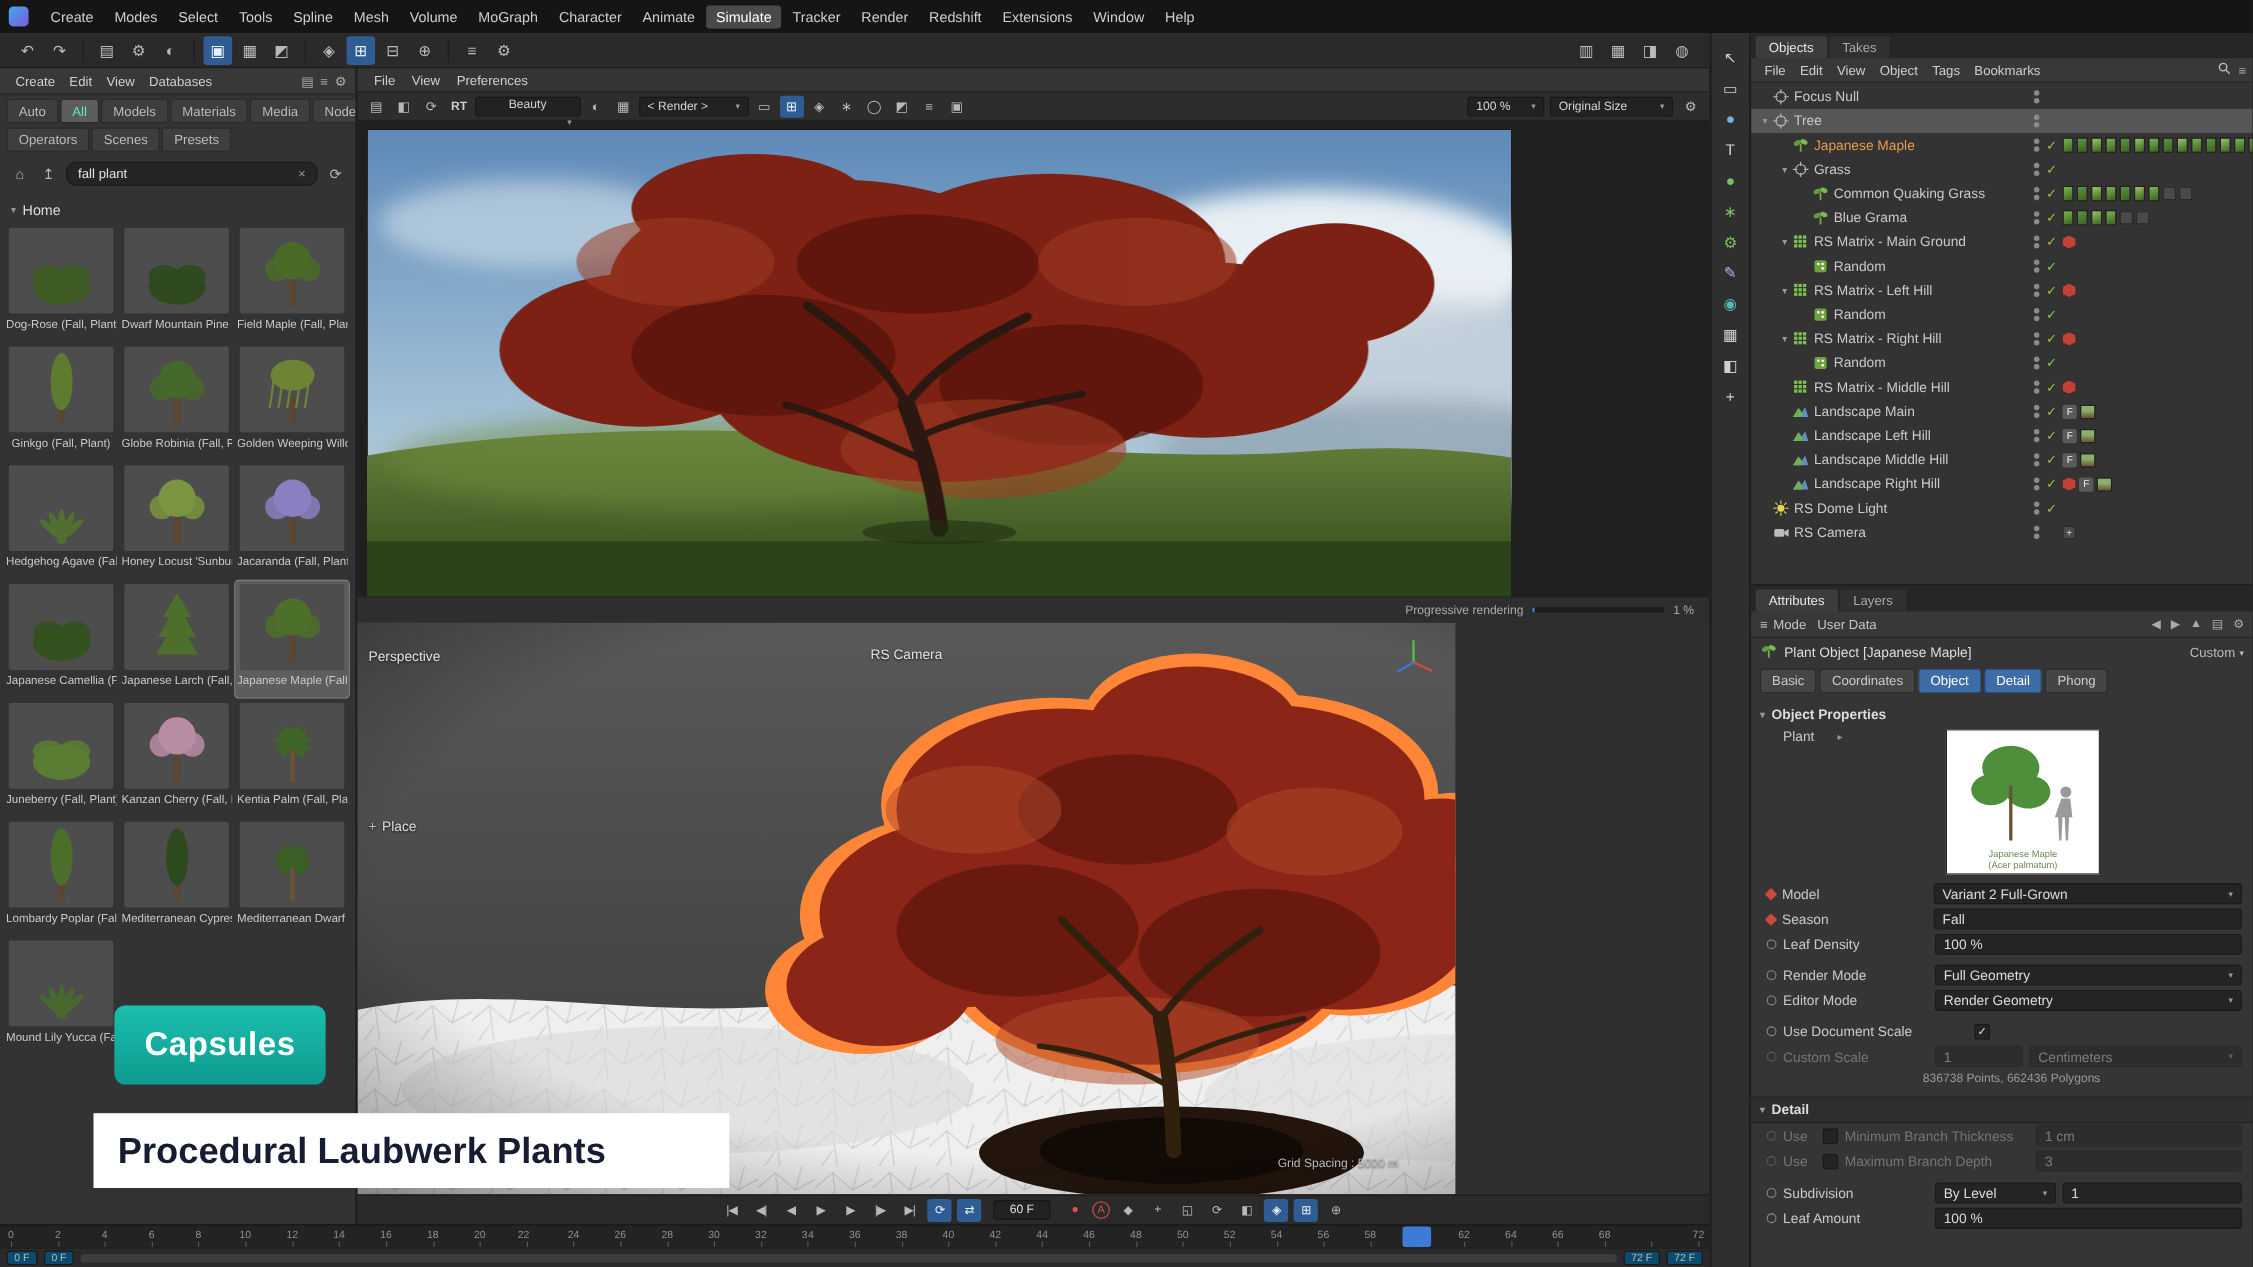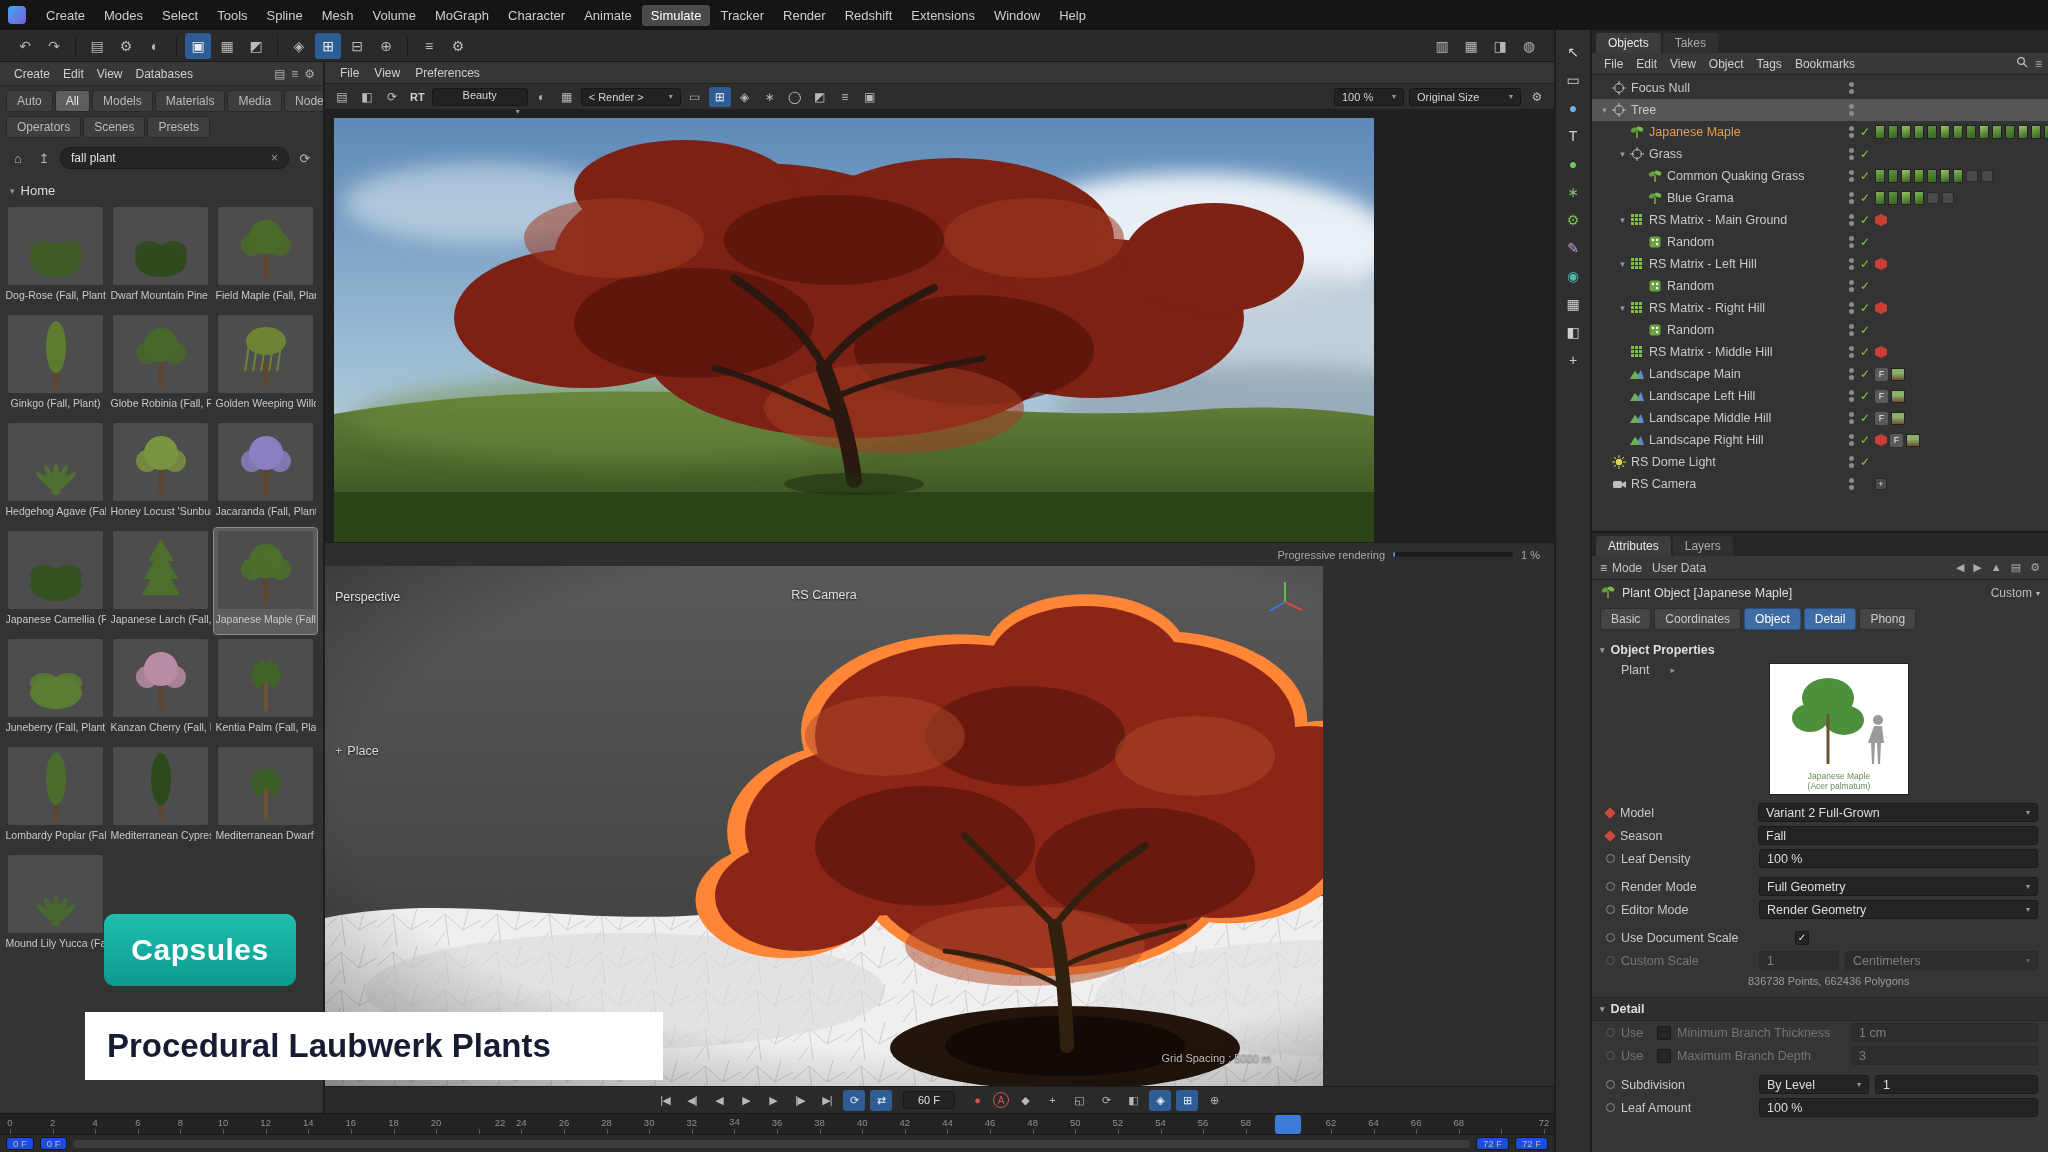--- a/index.html
+++ b/index.html
@@ -16,21 +16,21 @@
 .tool-btn.active{background:#2f5d93;color:#e8f1fb}
 .tb-sep{width:1px;height:20px;background:#1d1d1d;margin:0 5px;flex:none}
 .tb-right{margin-left:auto;display:flex;gap:3px}
 
 #asset-panel{position:absolute;left:0;top:62px;width:325px;height:1051px;background:#333;border-right:2px solid #1e1e1e;overflow:hidden}
 .ab-menu{height:24px;display:flex;align-items:center;gap:2px;padding:0 8px;background:#383838;border-bottom:1px solid #252525}
 .ab-menu .menu-item{padding:2px 6px;font-size:12px}
 .ab-menu-icons{margin-left:auto;display:flex;gap:6px;color:#aaa;font-size:12px}
 .ab-tabs{display:flex;gap:2px;padding:4px 6px 0}
 .ab-tab{padding:3px 10px;background:#3e3e3e;border:1px solid #2a2a2a;border-radius:3px;font-size:12px;color:#bbb}
-.ab-tab.active{background:#5d5d5d;color:#e5e5e5}
+.ab-tab.active{background:#5d5d5d;color:#5eead4}
 .ab-search-row{display:flex;align-items:center;gap:6px;padding:9px 8px 6px}
 .ab-iconbtn{width:20px;height:20px;display:flex;align-items:center;justify-content:center;color:#b5b5b5;font-size:13px}
 .ab-pill{flex:1;display:flex;align-items:center;gap:6px;background:#252525;border:1px solid #1b1b1b;border-radius:10px;padding:3px 10px;font-size:12px;color:#e3e3e3}
 .ab-pill .x{margin-left:auto;color:#999}
 .ab-section{display:flex;align-items:center;gap:6px;padding:8px 10px 4px;font-size:13px;color:#ddd}
 #asset-grid{display:flex;flex-wrap:wrap;padding:2px 4px;gap:2px}
 .tile{width:103px;display:flex;flex-direction:column;align-items:center;padding:3px 2px 9px;border-radius:3px}
 .tile.selected{background:#5d5d5d;outline:1px solid #8c8c8c}
 .tile .thumb{width:95px;height:78px;background:#4d4d4d;border-radius:2px;display:flex;align-items:flex-end;justify-content:center;overflow:hidden}
 .tile .tl{margin-top:4px;font-size:10.5px;color:#c9c9c9;max-width:100px;white-space:nowrap;overflow:hidden}
@@ -60,21 +60,21 @@
 .pb-btn{width:22px;height:21px;border-radius:3px;display:flex;align-items:center;justify-content:center;font-size:11px;color:#b9b9b9;flex:none;letter-spacing:-1px}
 .pb-btn.active{background:#2f5d93;color:#e8f1fb}
 .pb-btn.red{color:#d8564a}
 .pb-btn.round{border:1.5px solid #d8564a;border-radius:50%;width:16px;height:16px;font-size:10px;color:#d8564a;letter-spacing:0}
 .pb-field{height:18px;min-width:52px;background:#222;border:1px solid #171717;border-radius:3px;display:flex;align-items:center;justify-content:center;font-size:11px;color:#e0e0e0;padding:0 6px;margin:0 6px}
 #timeline-ruler{position:absolute;left:0;top:1113px;width:1554px;height:21px;background:#232323;border-top:1px solid #161616}
 .tick-label{position:absolute;top:3px;transform:translateX(-50%);font-size:9.5px;color:#8f8f8f}
 .tick-line{position:absolute;bottom:0;width:1px;height:5px;background:#5a5a5a}
 .tl-marker{position:absolute;top:1px;width:26px;height:19px;background:#3e7bd6;border-radius:3px}
 #range-bar{position:absolute;left:0;top:1134px;width:1554px;height:18px;background:#2a2a2a;border-top:1px solid #191919;display:flex;align-items:center;gap:6px;padding:0 6px}
-.rb-field{background:#1d4ed8;border:1px solid #171717;border-radius:3px;height:13px;padding:0 6px;font-size:9.5px;color:#bbb;display:flex;align-items:center;flex:none}
+.rb-field{background:#0c4a6e;border:1px solid #171717;border-radius:3px;height:13px;padding:0 6px;font-size:9.5px;color:#bbb;display:flex;align-items:center;flex:none}
 .rb-track{flex:1;height:8px;background:#3c3c3c;border-radius:4px}
 
 #right-strip{position:absolute;left:1554px;top:30px;width:36px;height:1122px;background:#2f2f2f;border-left:2px solid #1e1e1e;display:flex;flex-direction:column;align-items:center;padding-top:10px;gap:4px}
 .strip-btn{width:26px;height:24px;border-radius:3px;display:flex;align-items:center;justify-content:center;font-size:14px}
 
 #object-manager{position:absolute;left:1590px;top:30px;width:458px;height:501px;background:#333;border-left:2px solid #1e1e1e;display:flex;flex-direction:column;overflow:hidden}
 .om-tabs{display:flex;gap:2px;background:#262626;padding:3px 4px 0}
 .om-tab{padding:3px 12px;font-size:12px;background:#303030;color:#aaa;border-radius:3px 3px 0 0}
 .om-tab.active{background:#3c3c3c;color:#e8e8e8}
 .om-menu{height:22px;display:flex;align-items:center;gap:2px;padding:0 6px;background:#383838;border-bottom:1px solid #242424}
@@ -655,21 +655,21 @@
       <span class="tick-label" style="left: 265.667px;">12</span>
       <span class="tick-line" style="left: 265.667px;"></span>
       <span class="tick-label" style="left: 308.278px;">14</span>
       <span class="tick-line" style="left: 308.278px;"></span>
       <span class="tick-label" style="left: 350.889px;">16</span>
       <span class="tick-line" style="left: 350.889px;"></span>
       <span class="tick-label" style="left: 393.5px;">18</span>
       <span class="tick-line" style="left: 393.5px;"></span>
       <span class="tick-label" style="left: 436.111px;">20</span>
       <span class="tick-line" style="left: 436.111px;"></span>
-      <span class="tick-label" style="left: 500px;">22</span>
+      <span class="tick-label" style="left: 476px;">22</span>
       <span class="tick-line" style="left: 478.722px;"></span>
       <span class="tick-label" style="left: 521.333px;">24</span>
       <span class="tick-line" style="left: 521.333px;"></span>
       <span class="tick-label" style="left: 563.944px;">26</span>
       <span class="tick-line" style="left: 563.944px;"></span>
       <span class="tick-label" style="left: 606.556px;">28</span>
       <span class="tick-line" style="left: 606.556px;"></span>
       <span class="tick-label" style="left: 649.167px;">30</span>
       <span class="tick-line" style="left: 649.167px;"></span>
       <span class="tick-label" style="left: 691.778px;">32</span>

